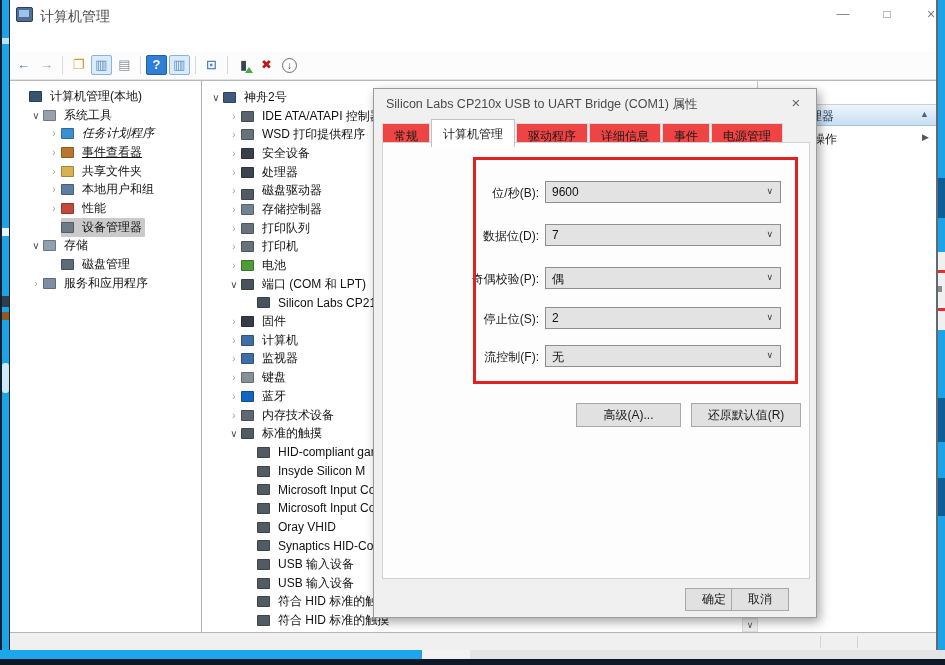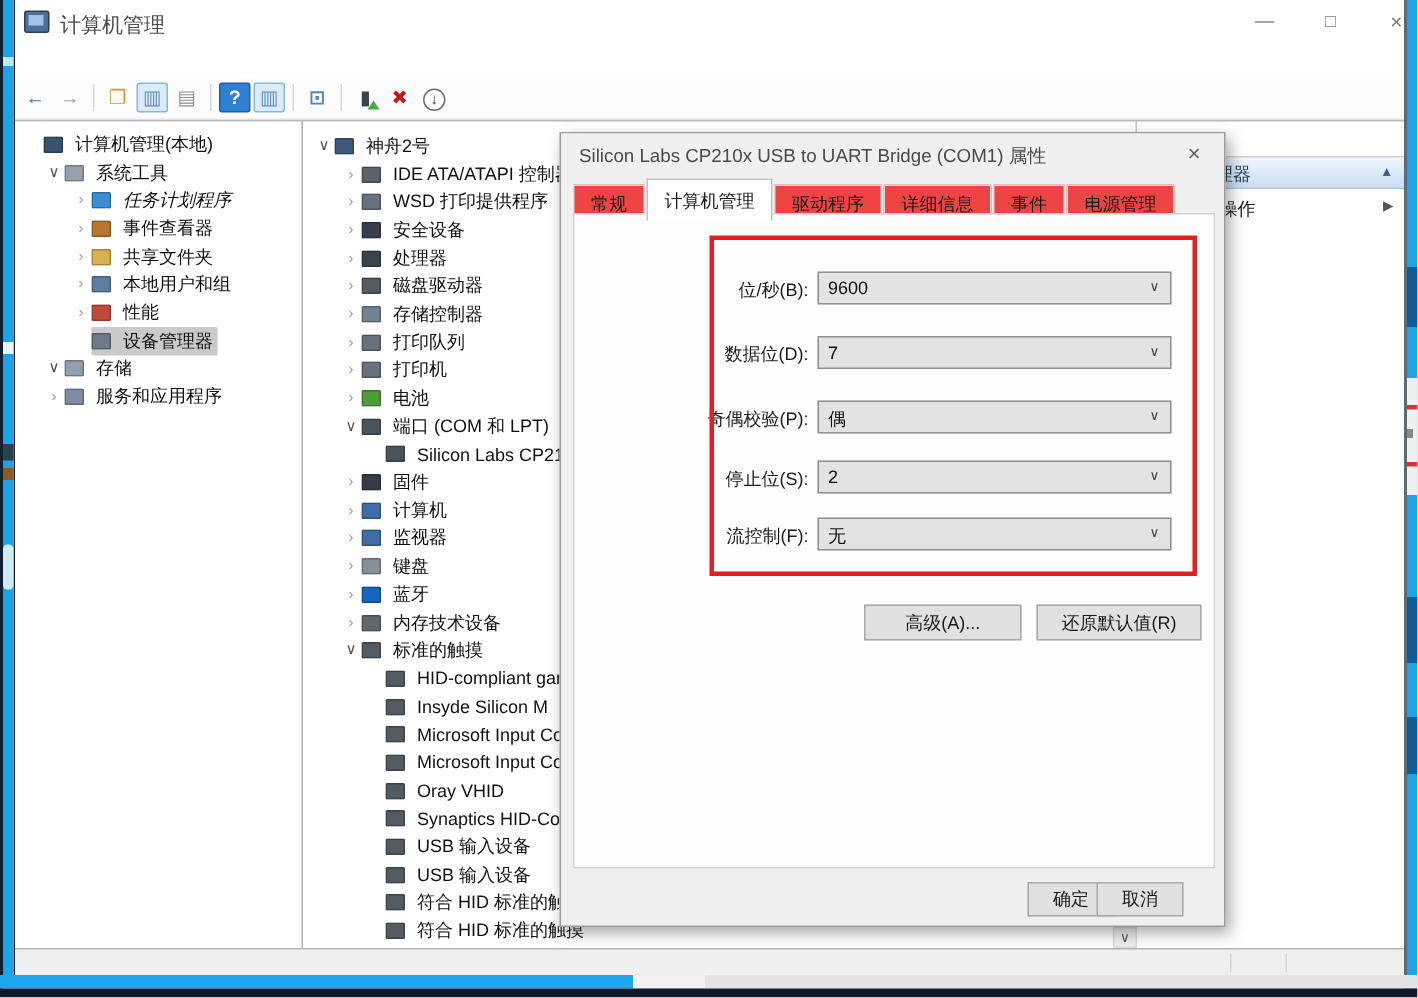--- a/index.html
+++ b/index.html
@@ -114,21 +114,21 @@
           </div>
           <div class="trow" style="padding-left: 37px;">
             <span class="exp">›</span>
             <span style="display: inline-flex; align-items: center; font-style: italic;">
               <span class="tico" style="background: rgb(58, 143, 210);"></span>
               <span class="tlabel">任务计划程序</span>
             </span>
           </div>
           <div class="trow" style="padding-left: 37px;">
             <span class="exp">›</span>
-            <span style="display: inline-flex; align-items: center;">
+            <span style="display: inline-flex; align-items: center; text-decoration: underline;">
               <span class="tico" style="background: rgb(184, 118, 47);"></span>
               <span class="tlabel">事件查看器</span>
             </span>
           </div>
           <div class="trow" style="padding-left: 37px;">
             <span class="exp">›</span>
             <span style="display: inline-flex; align-items: center;">
               <span class="tico" style="background: rgb(217, 176, 82);"></span>
               <span class="tlabel">共享文件夹</span>
             </span>
@@ -152,20 +152,27 @@
             <span class="hl" style="display: inline-flex; align-items: center;">
               <span class="tico" style="background: rgb(110, 122, 136);"></span>
               <span class="tlabel">设备管理器</span>
             </span>
           </div>
           <div class="trow" style="padding-left: 19px;">
             <span class="exp open">∨</span>
             <span style="display: inline-flex; align-items: center;">
               <span class="tico" style="background: rgb(143, 160, 174);"></span>
               <span class="tlabel">存储</span>
+            </span>
+          </div>
+          <div class="trow" style="padding-left: 37px;">
+            <span class="exp"></span>
+            <span style="display: inline-flex; align-items: center;">
+              <span class="tico" style="background: rgb(93, 107, 121);"></span>
+              <span class="tlabel">磁盘管理</span>
             </span>
           </div>
           <div class="trow" style="padding-left: 19px;">
             <span class="exp">›</span>
             <span style="display: inline-flex; align-items: center;">
               <span class="tico" style="background: rgb(127, 141, 162);"></span>
               <span class="tlabel">服务和应用程序</span>
             </span>
           </div>
         </div>
@@ -203,21 +210,21 @@
           </div>
           <div class="trow" style="padding-left: 25px;">
             <span class="exp">›</span>
             <span style="display: inline-flex; align-items: center;">
               <span class="tico" style="background: rgb(59, 67, 78);"></span>
               <span class="tlabel">处理器</span>
             </span>
           </div>
           <div class="trow" style="padding-left: 25px;">
             <span class="exp">›</span>
-            <span style="display: inline-flex; align-items: center;">
+            <span style="display: inline-flex; align-items: flex-end;">
               <span class="tico" style="background: rgb(82, 90, 99);"></span>
               <span class="tlabel">磁盘驱动器</span>
             </span>
           </div>
           <div class="trow" style="padding-left: 25px;">
             <span class="exp">›</span>
             <span style="display: inline-flex; align-items: center;">
               <span class="tico" style="background: rgb(114, 130, 145);"></span>
               <span class="tlabel">存储控制器</span>
             </span>

